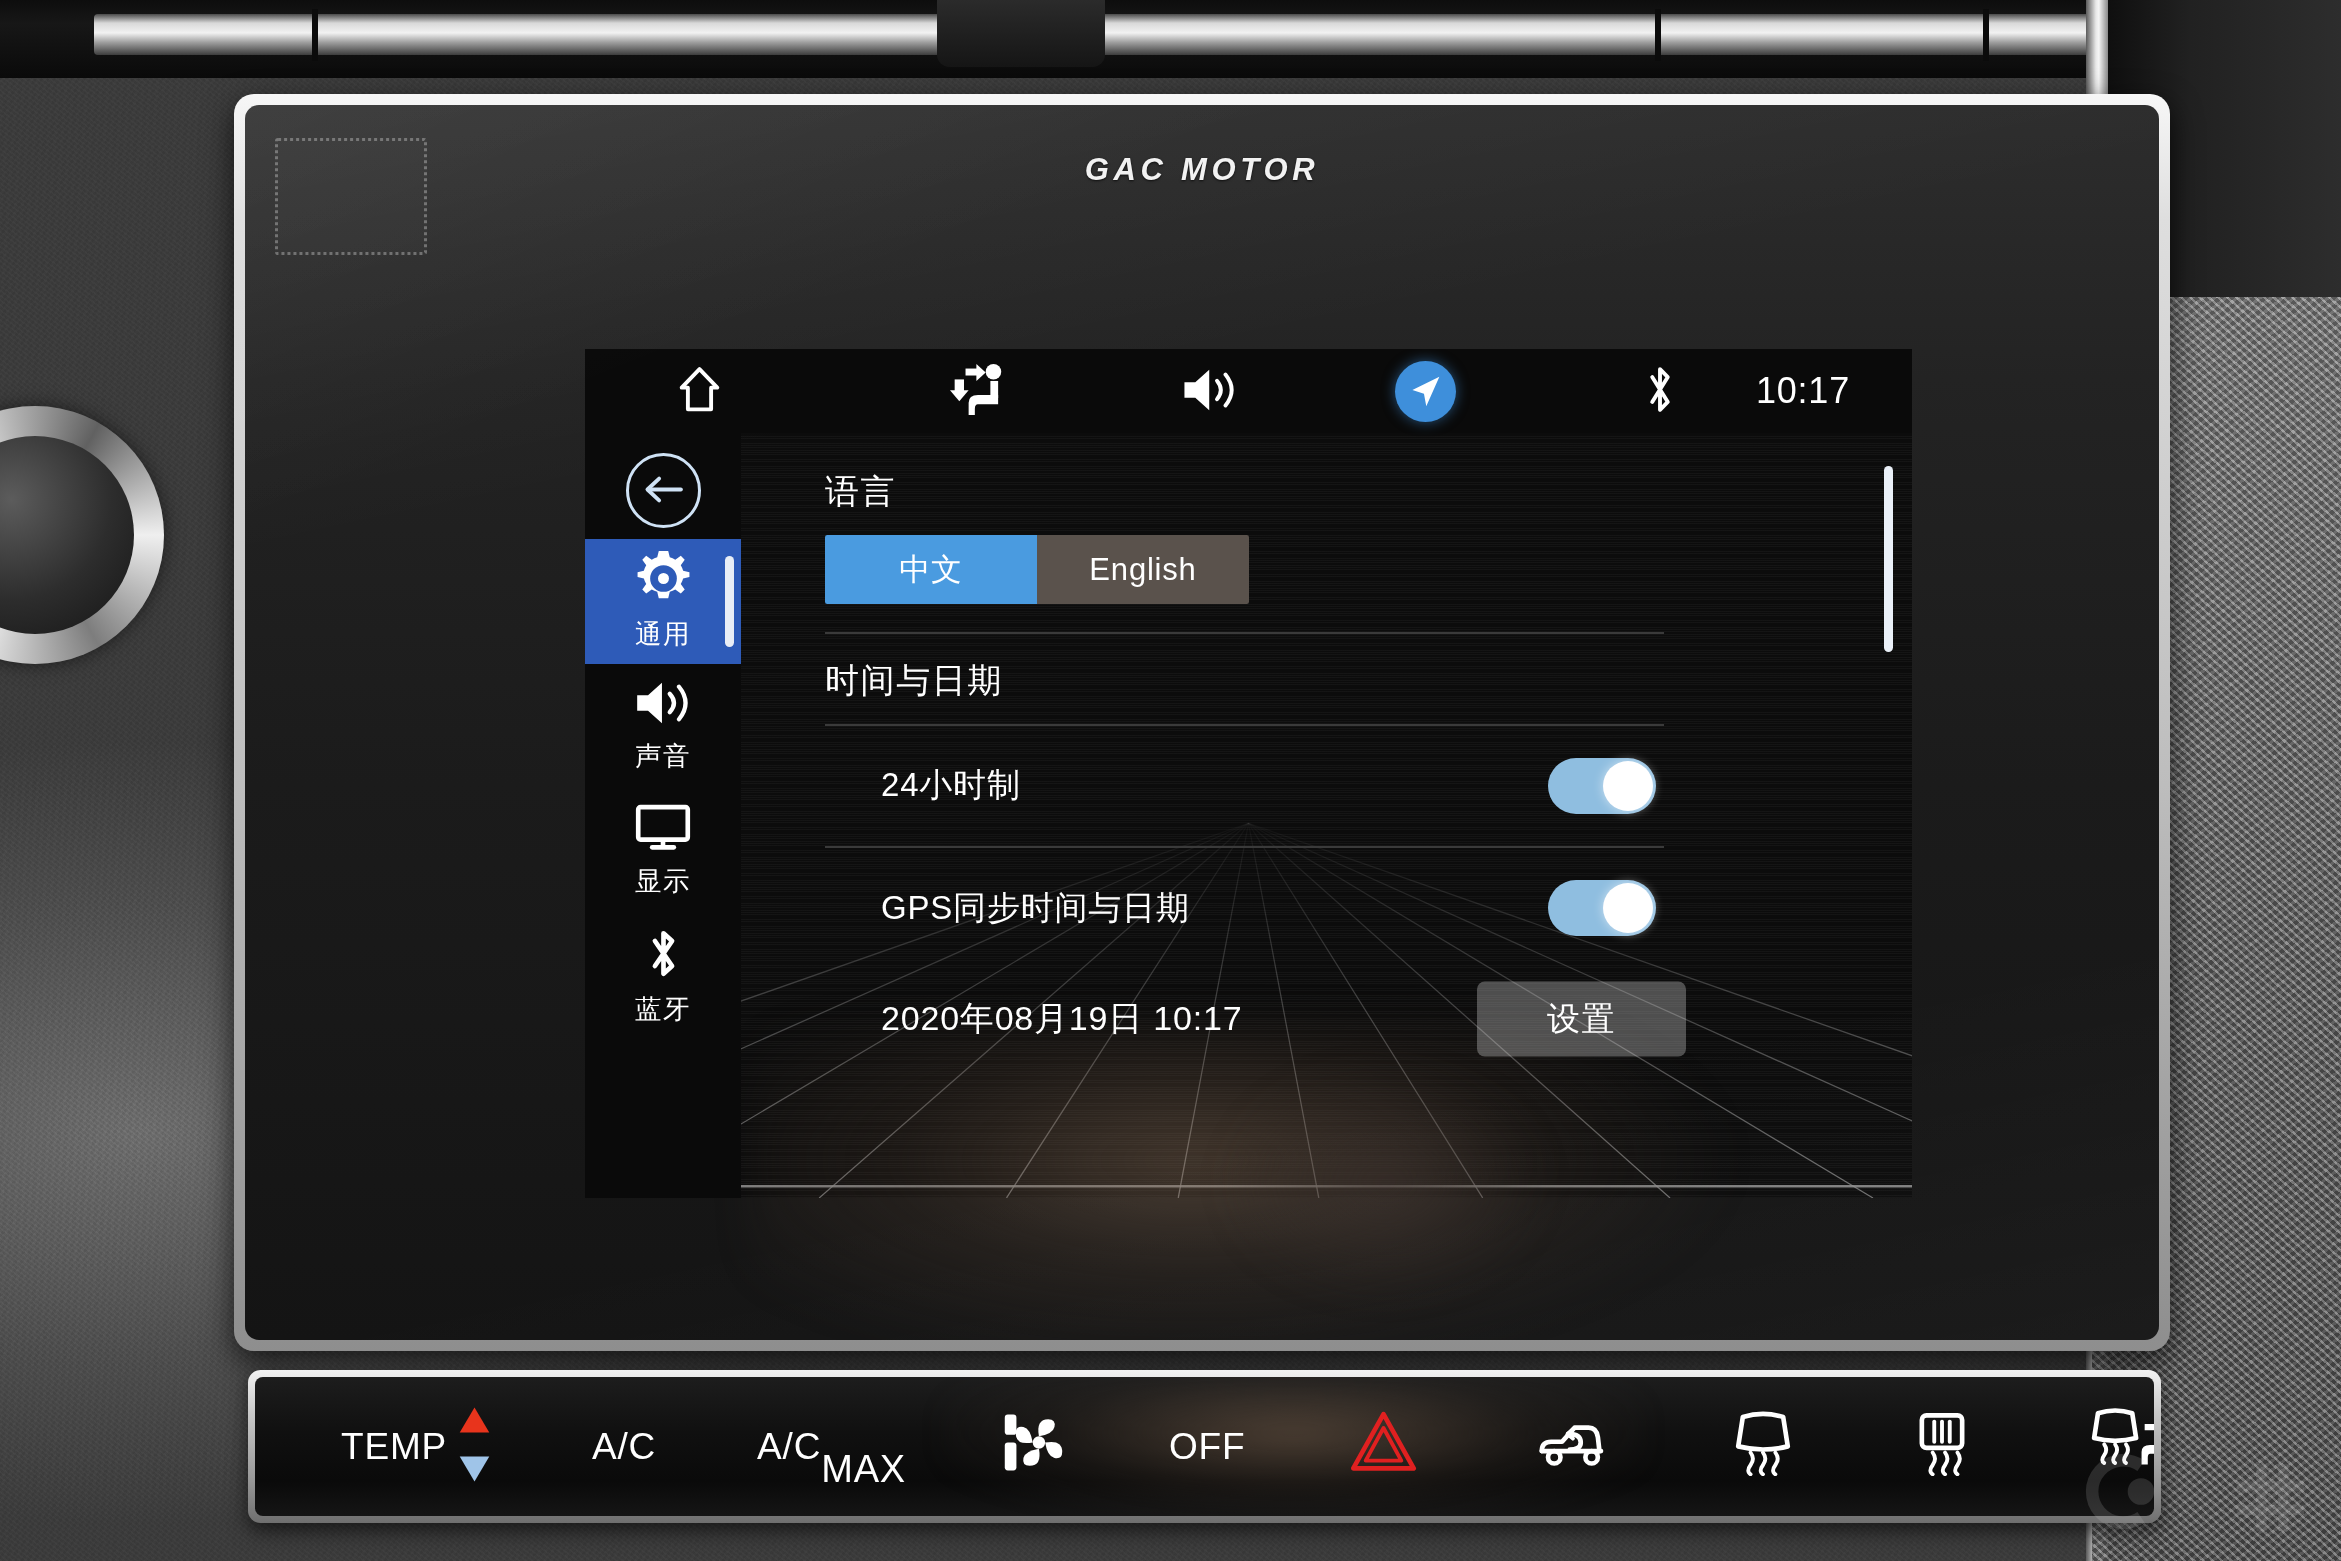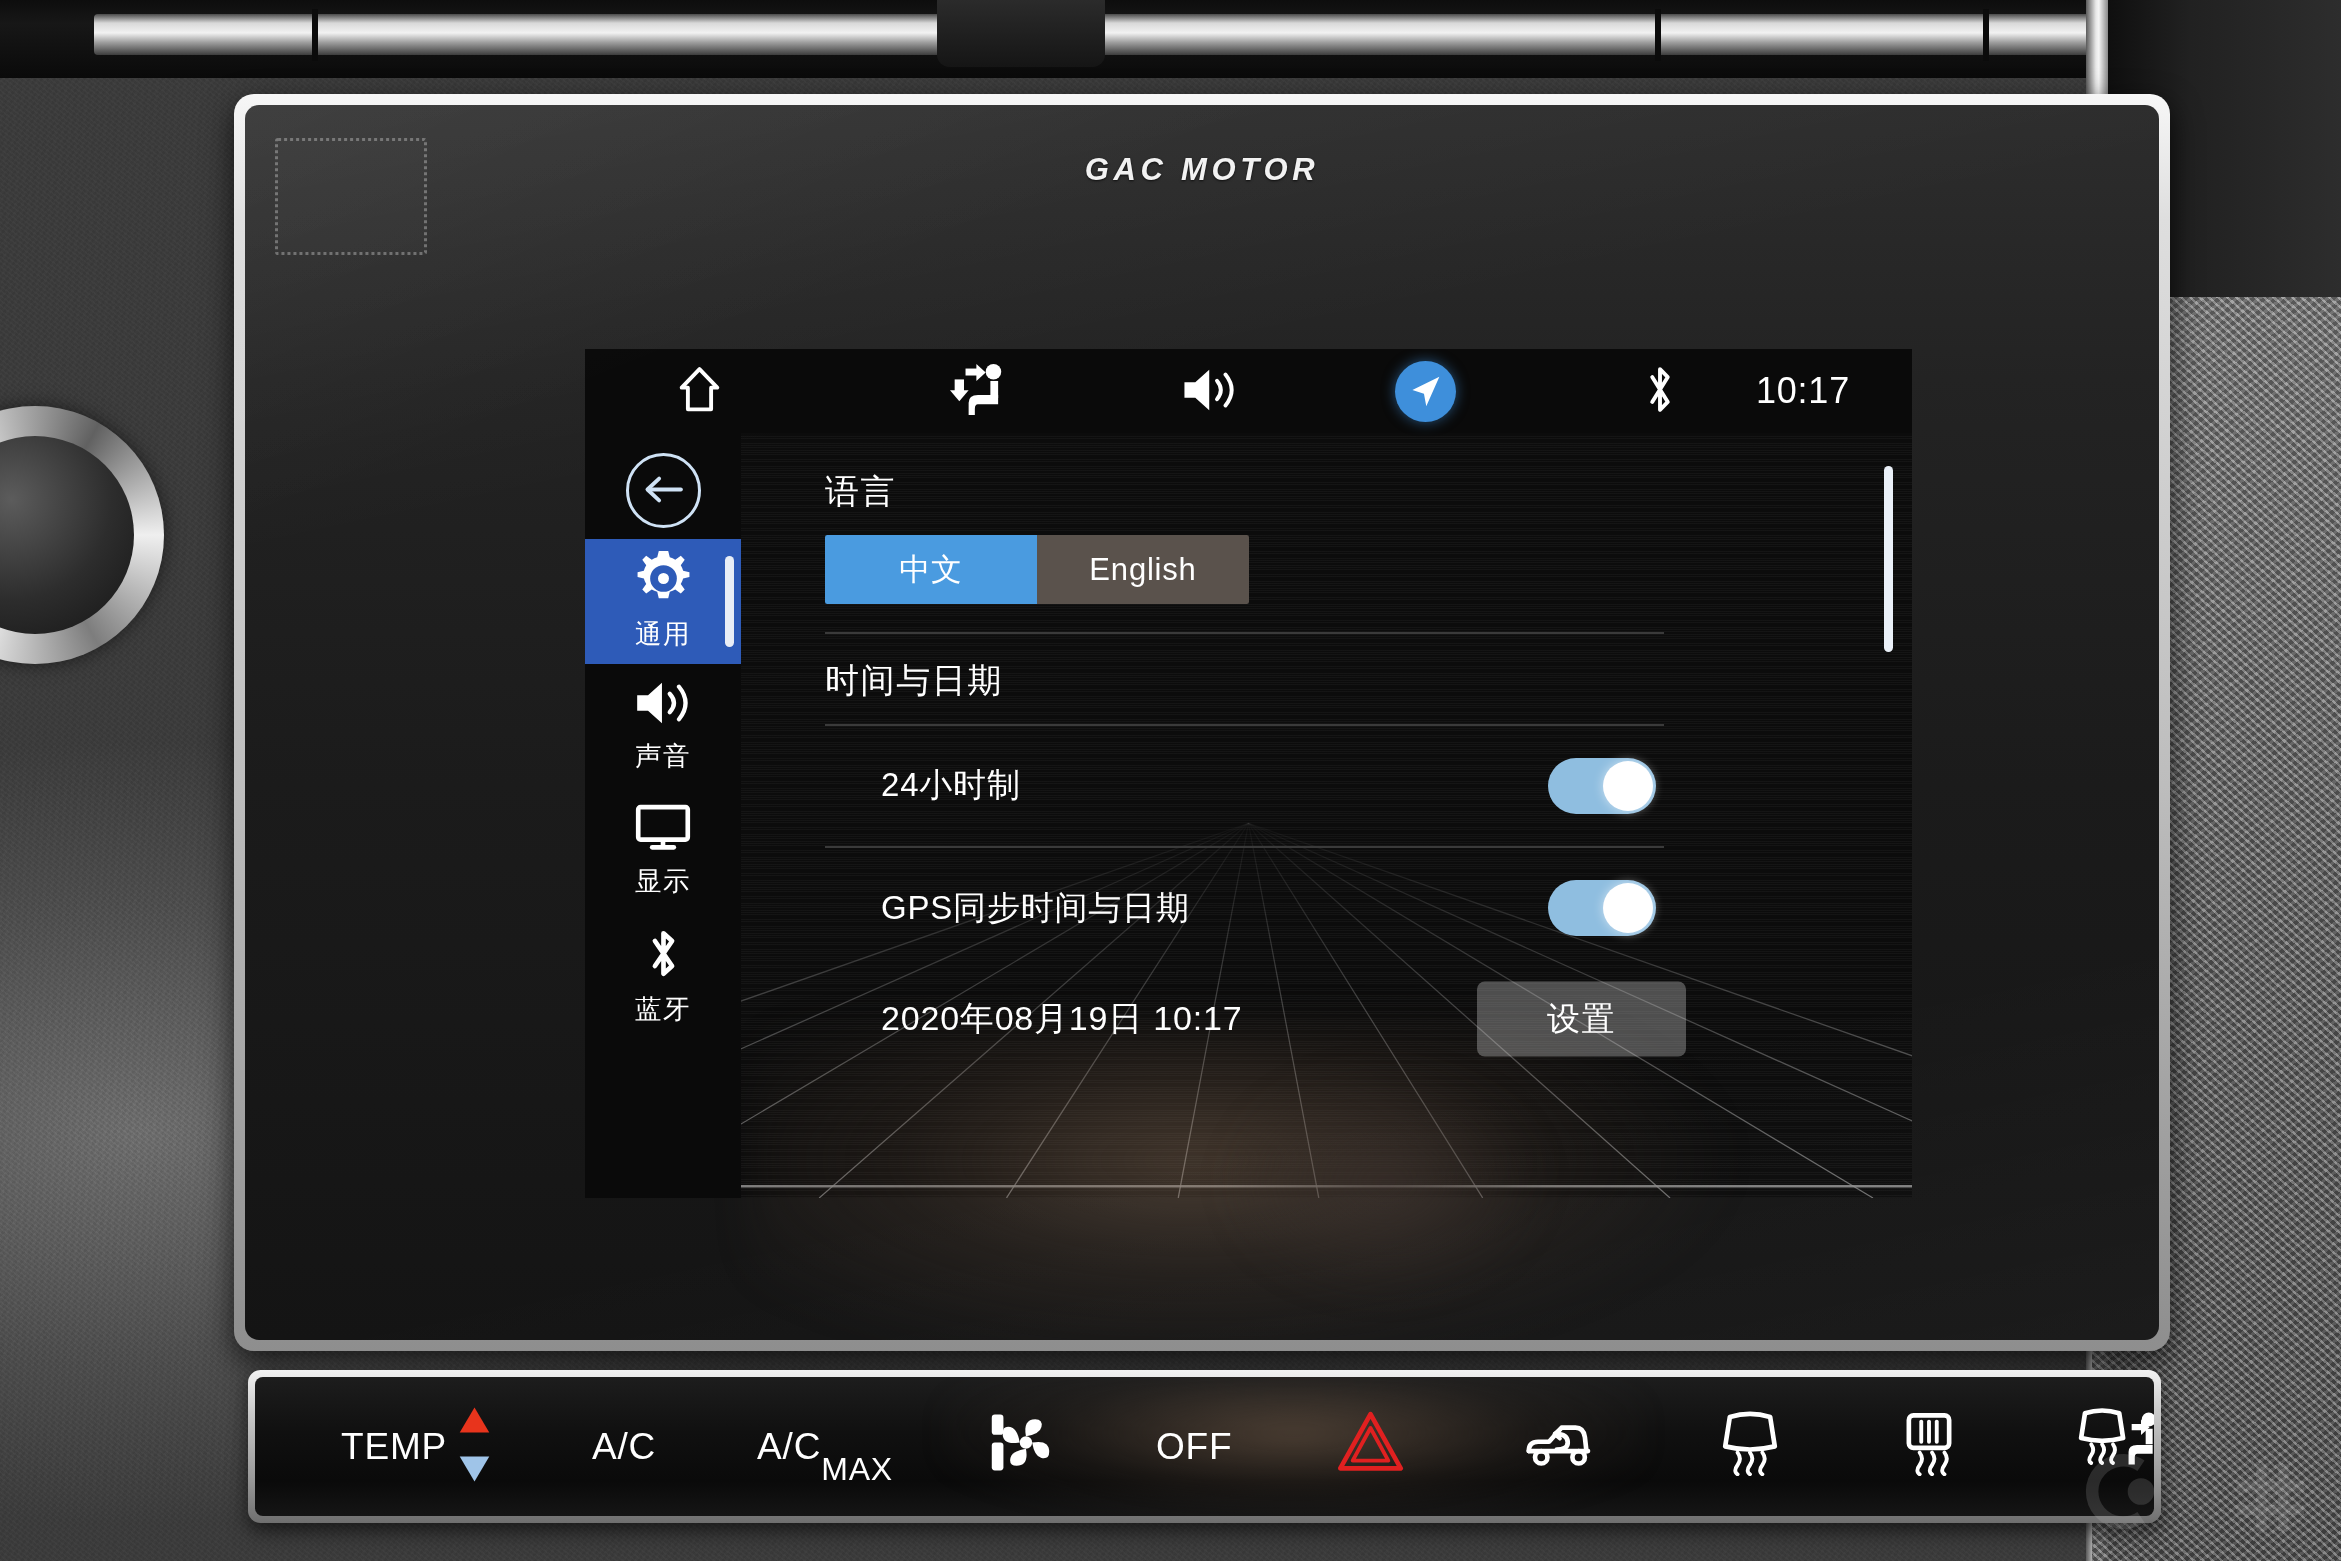--- a/index.html
+++ b/index.html
@@ -263,21 +263,21 @@
   .cl-arrows { display:flex; flex-direction:column; gap:6.2px; }
   .cl-ac    { margin-left:101px; }
   .cl-acmax { margin-left:101px; }
   .cl-fan   { margin-left:94px; }
   .cl-off   { margin-left:102px; }
   .cl-haz   { margin-left:105px; }
   .cl-recirc{ margin-left:117px; }
   .cl-fdef  { margin-left:117px; }
   .cl-rdef  { margin-left:117px; }
   .cl-autodef{ margin-left:117px; }
-  .smallcaps { font-size:32px;margin-top:45px; }
+  .smallcaps { font-size:38px;margin-top:45px; }
 
   
   .watermark {
     position:absolute; right:31px; bottom:11px; width:234px; height:117px;
     opacity:.30; z-index:40; pointer-events:none;
   }
 
   
   .glass-glare {
     position:absolute; left:234px; top:94px; width:1936px; height:1257px;

